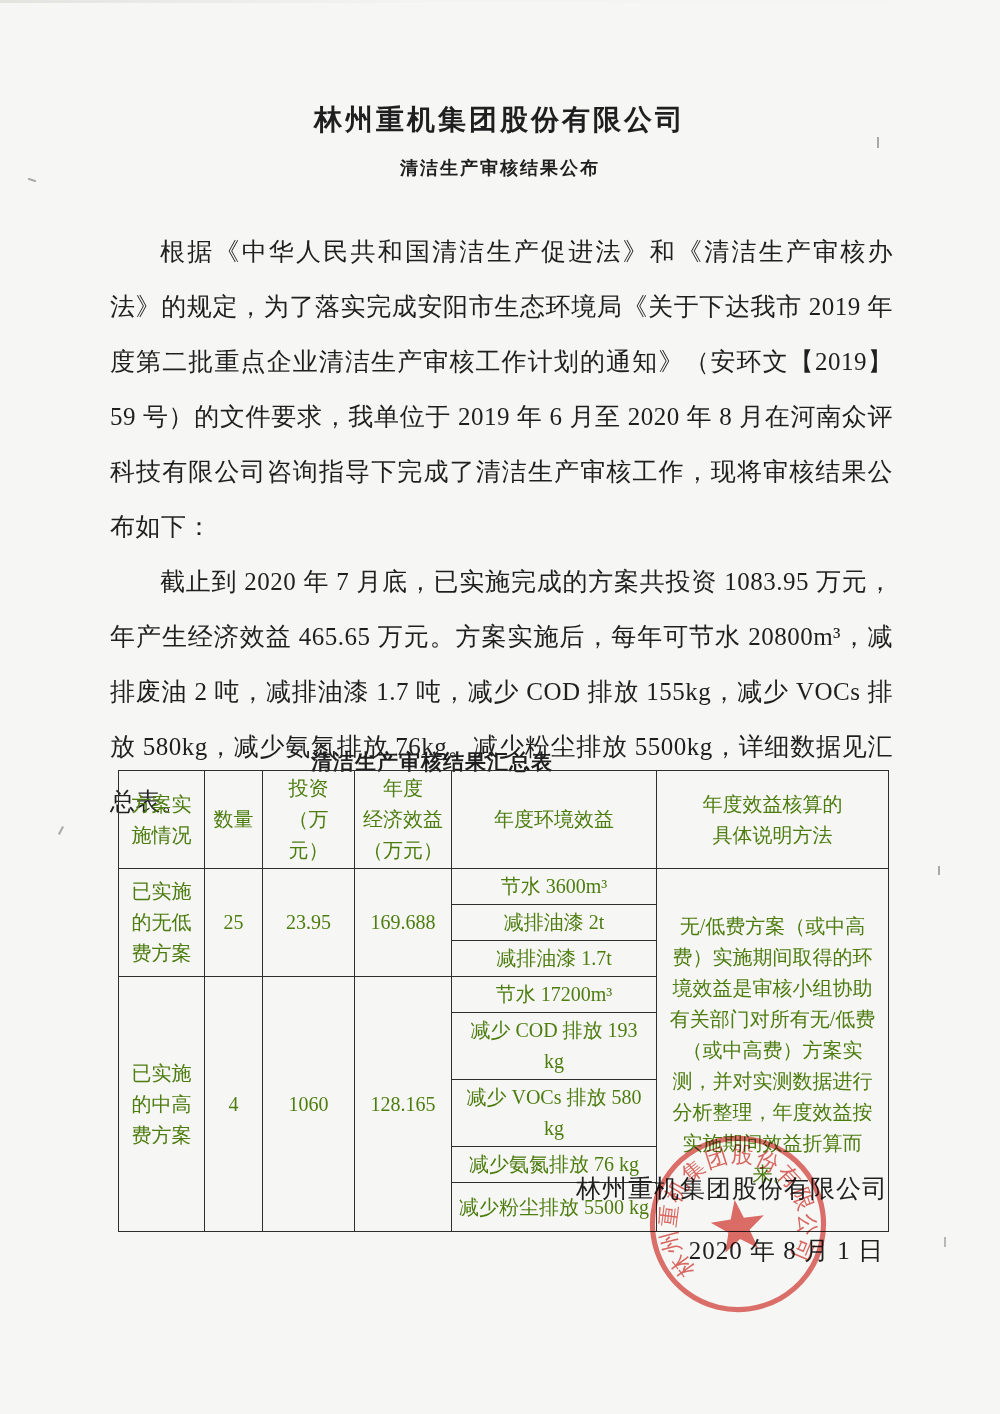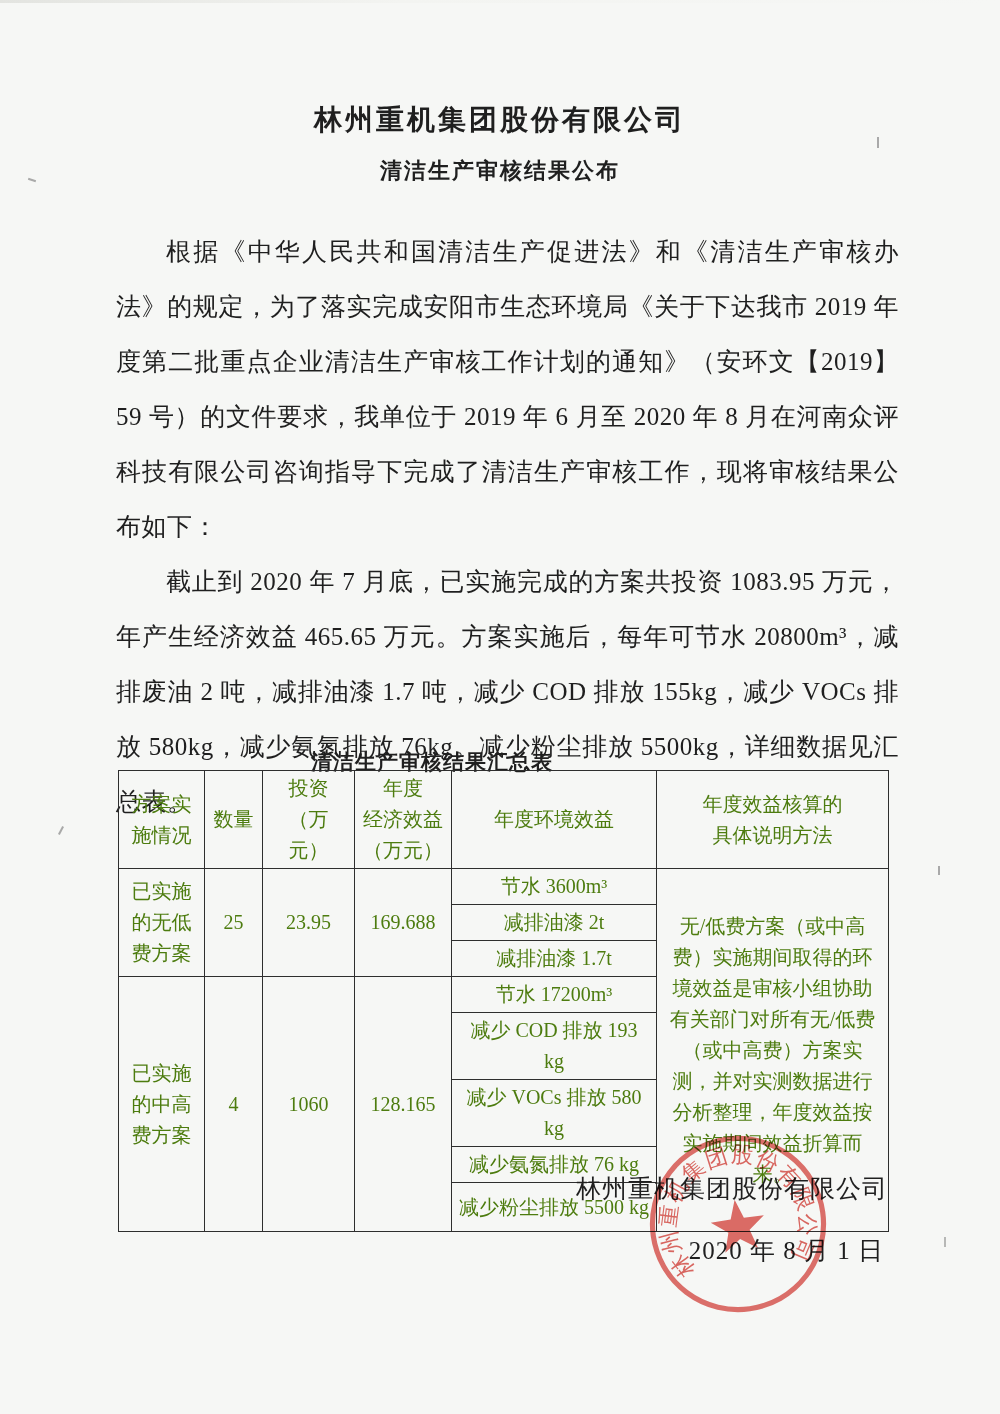--- a/index.html
+++ b/index.html
@@ -14,24 +14,24 @@
   .page-edge-top{
     position:absolute;left:0;top:0;width:1000px;height:3px;
     background:linear-gradient(90deg,#e3e4e0,#f3f4f1 40%,#f6f7f5);
   }
   .title{
     position:absolute;left:0;top:101px;width:1000px;
     text-align:center;font-size:28px;font-weight:bold;letter-spacing:3px;
   }
   .subtitle{
     position:absolute;left:0;top:156px;width:1000px;
-    text-align:center;font-size:22px;font-weight:bold;letter-spacing:2px;
+    text-align:center;font-size:18px;font-weight:bold;letter-spacing:2px;
   }
   .body-text{
-    position:absolute;left:116px;top:224px;width:783px;
+    position:absolute;left:110px;top:224px;width:783px;
   }
   .body-text p{
     margin:0;font-size:25px;line-height:55px;
     text-indent:2em;text-align:justify;letter-spacing:0.5px;
   }
   .table-title{
     position:absolute;left:0;top:748px;width:864px;
     text-align:center;font-size:21px;font-weight:bold;letter-spacing:1px;
   }
   table.summary{

